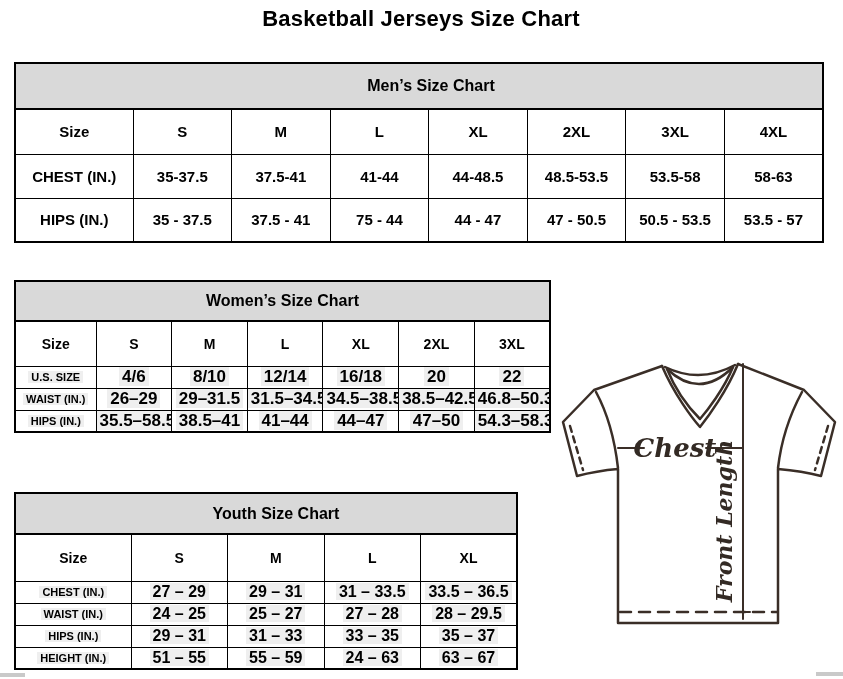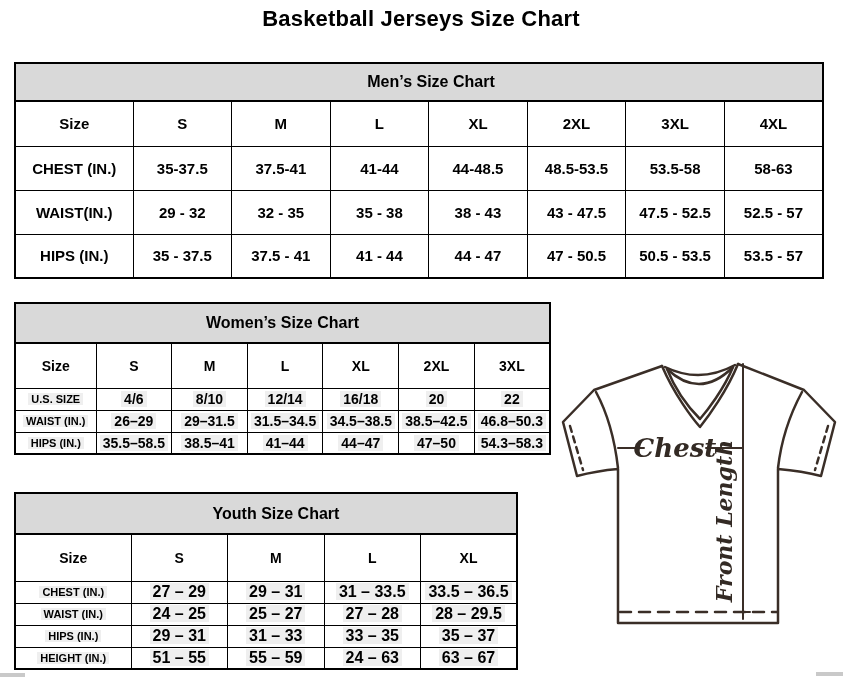--- a/index.html
+++ b/index.html
@@ -16,31 +16,31 @@
     position:absolute; border-collapse:collapse; table-layout:fixed;
     border:2px solid #000; background:#fff;
   }
   table.size-table th, table.size-table td {
     border:1px solid #000; text-align:center; vertical-align:middle;
     font-weight:bold; padding:0; overflow:hidden; white-space:nowrap;
   }
   tr.band th { background:#d9d9d9; font-size:16px; border-bottom:2px solid #000; }
   
   table.mens { left:14px; top:62px; width:810px; }
-  table.mens tr.band th { height:38px;padding-left:24px; }
+  table.mens tr.band th { height:46px;padding-left:24px; }
   table.mens tr.cols th { height:45px; font-size:15px; }
   table.mens tbody tr { height:44px; }
   table.mens tbody th, table.mens tbody td { font-size:15px; }
   
-  table.womens { left:14px; top:302px; width:537px; }
+  table.womens { left:14px; top:280px; width:537px; }
   table.womens tr.band th { height:40px; }
   table.womens tr.cols th { height:45px; font-size:14px; }
   table.womens tbody tr { height:22px; }
   table.womens tbody th { font-size:11px; }
-  table.womens tbody td { font-size:14px;margin-left:40px; }
+  table.womens tbody td { font-size:17px;margin-left:40px; }
   
   table.youth { left:14px; top:492px; width:504px; }
   table.youth tr.band th { height:41px;padding-left:20px; }
   table.youth tr.cols th { height:47px; font-size:14px; }
   table.youth tbody tr { height:22px; }
   table.youth tbody th { font-size:11px; }
   table.youth tbody td { font-size:16px; }
   .hl { background:#efefef; padding:0 3px; }
   
   .jersey { position:absolute; left:556px; top:356px; width:286px; height:275px; }
@@ -84,34 +84,24 @@
         <th>CHEST (IN.)</th>
         <td>35-37.5</td>
         <td>37.5-41</td>
         <td>41-44</td>
         <td>44-48.5</td>
         <td>48.5-53.5</td>
         <td>53.5-58</td>
         <td>58-63</td>
       </tr>
       <tr>
-        <th>WAIST(IN.)</th>
-        <td>29 - 32</td>
-        <td>32 - 35</td>
-        <td>35 - 38</td>
-        <td>38 - 43</td>
-        <td>43 - 47.5</td>
-        <td>47.5 - 52.5</td>
-        <td>52.5 - 57</td>
-      </tr>
-      <tr>
         <th>HIPS (IN.)</th>
         <td>35 - 37.5</td>
         <td>37.5 - 41</td>
-        <td>41 - 44</td>
+        <td>75 - 44</td>
         <td>44 - 47</td>
         <td>47 - 50.5</td>
         <td>50.5 - 53.5</td>
         <td>53.5 - 57</td>
       </tr>
     </tbody>
   </table>
 
   <table class="size-table womens">
     <colgroup>

